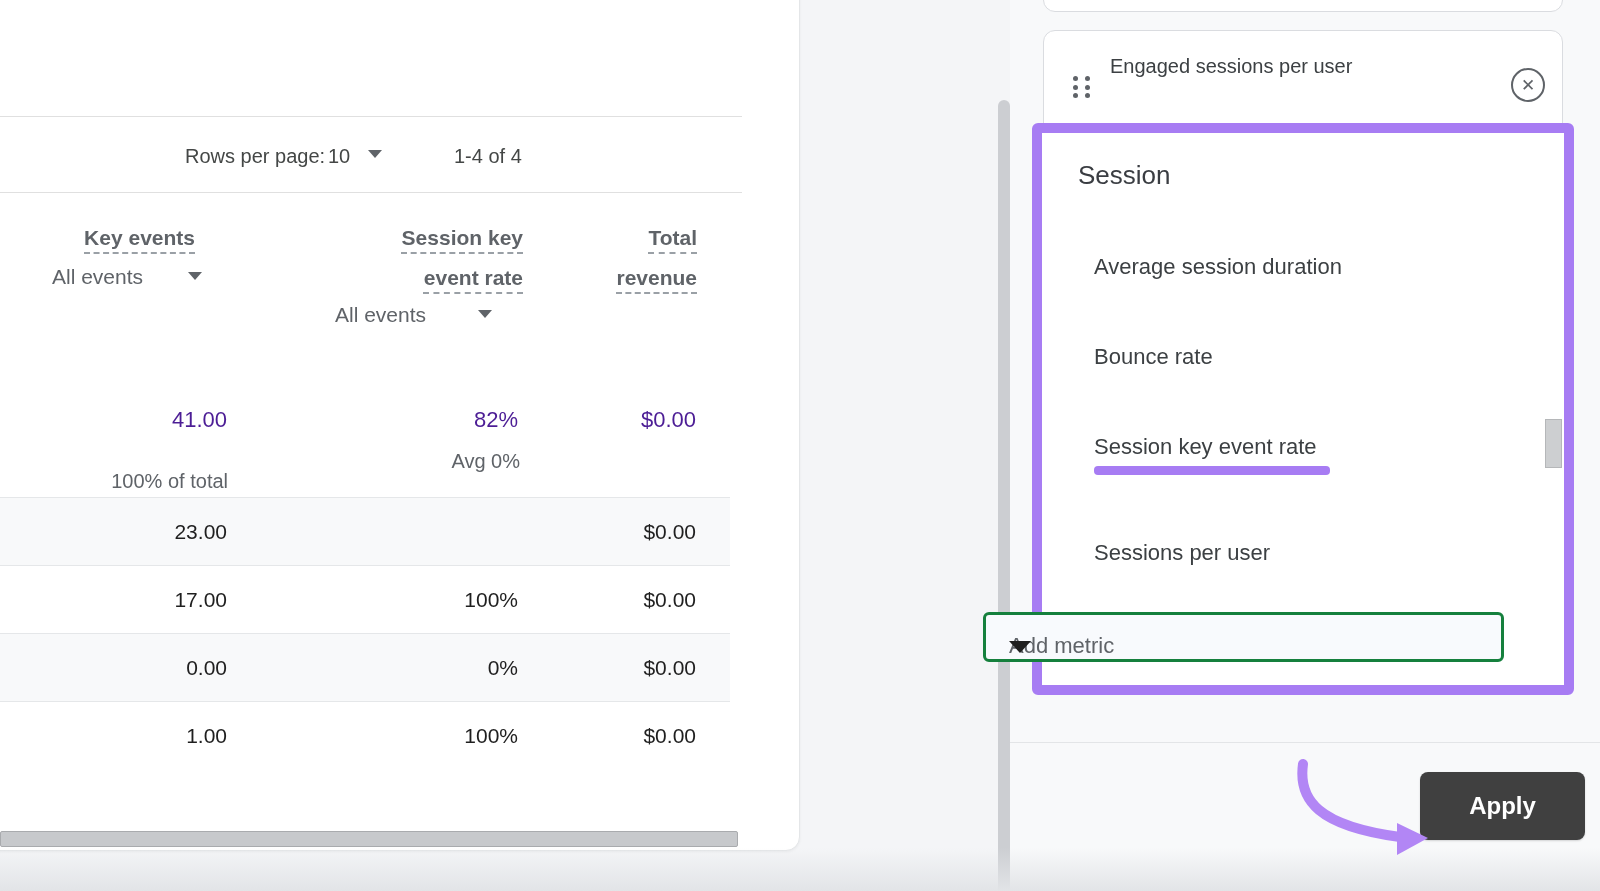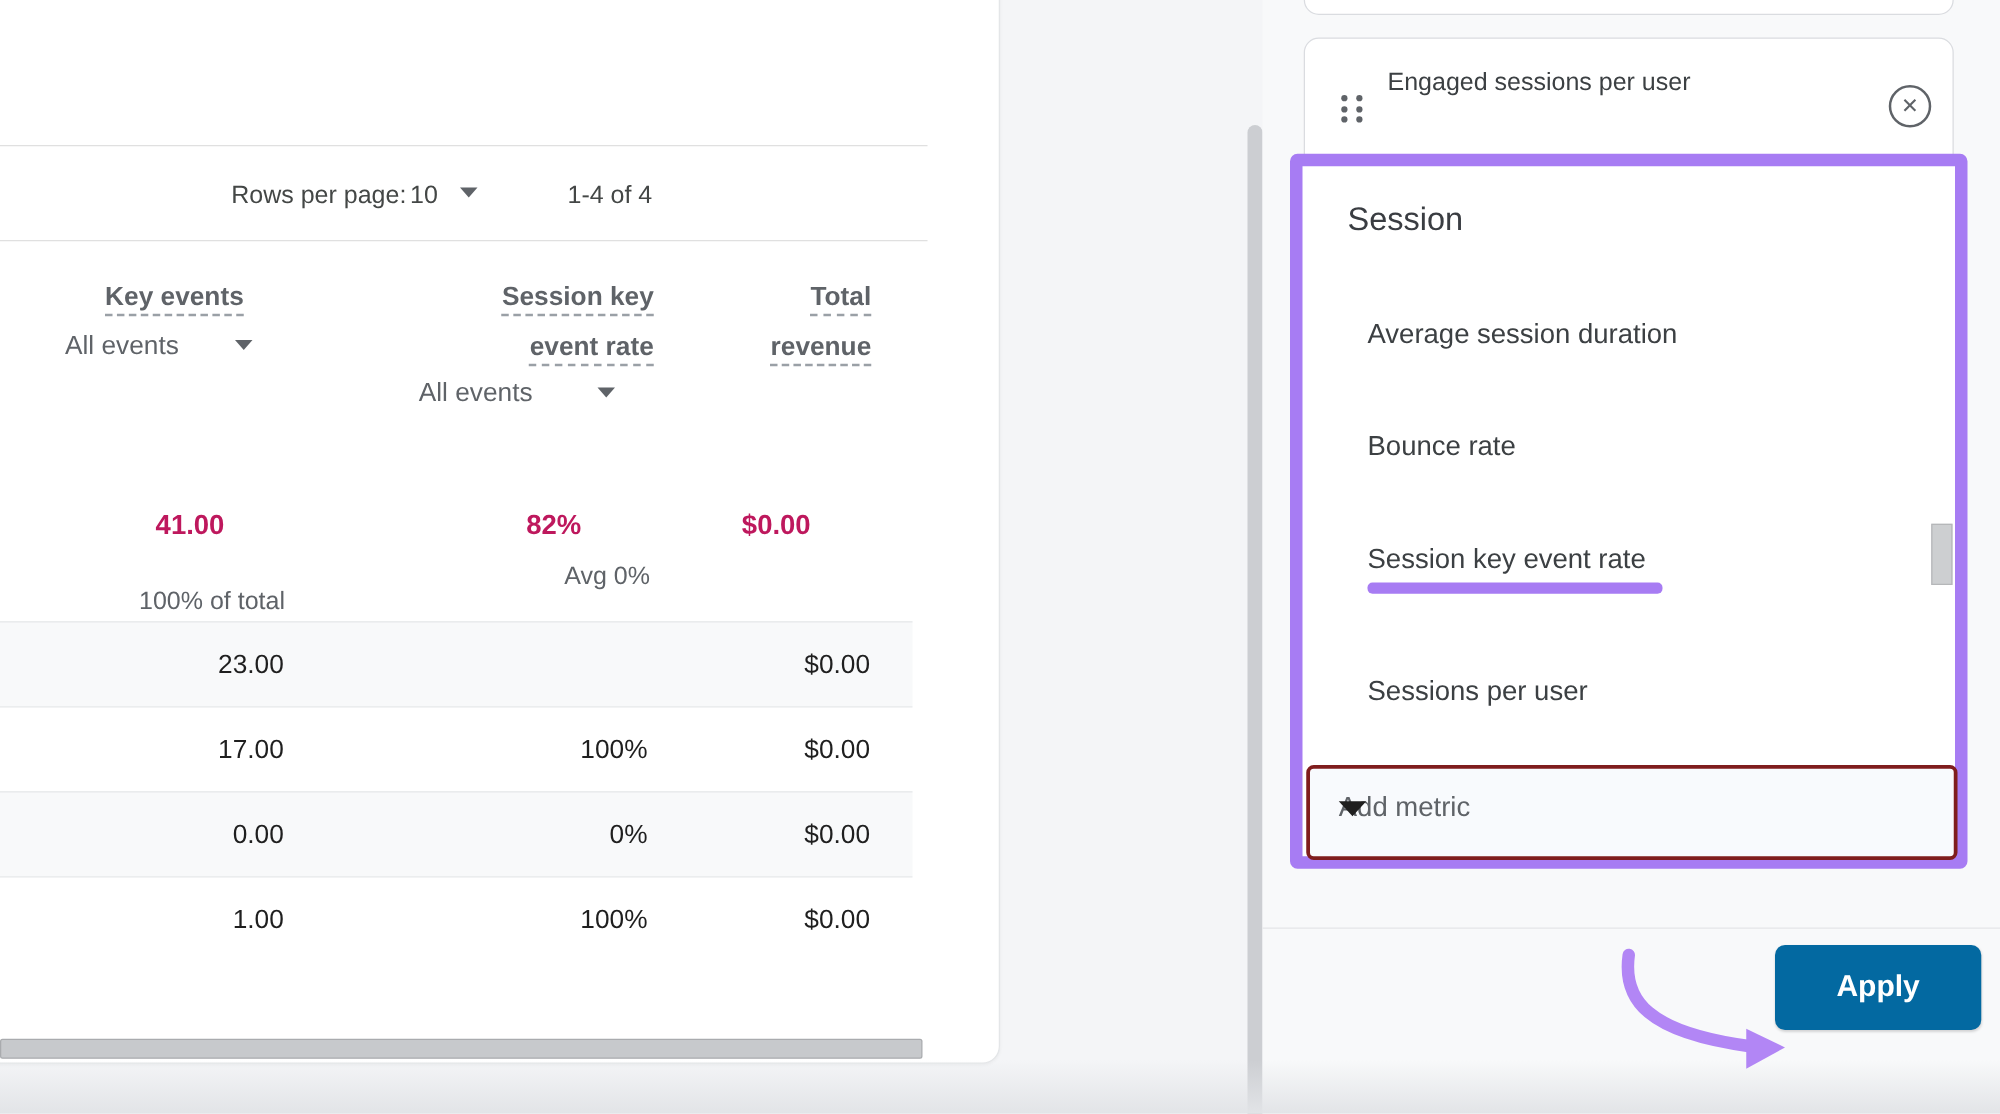--- a/index.html
+++ b/index.html
@@ -30,21 +30,21 @@
   }
   .filter-text { font-size:21px; color:#5f6368; }
 
   .caret {
     position:absolute; width:0; height:0;
     border-left:7px solid transparent; border-right:7px solid transparent;
     border-top:8px solid #5f6368;
   }
 
   .num-cell { text-align:right; font-size:21px; color:#1f1f1f; }
-  .total-val { font-size:22px; font-weight:700; color:#be185d; text-align:center; }
+  .total-val { font-size:22px; font-weight:400; color:#4c1d95; text-align:right; }
   .sub-val { font-size:20px; color:#5f6368; text-align:right; }
 
   .t-row { position:absolute; left:0; width:730px; height:68px; border-top:1px solid #e5e7e9; }
   .t-row.alt { background:#f8f9fa; }
   .t-row .num-cell { position:absolute; top:0; width:150px; line-height:67px; }
 
   .hscroll {
     position:absolute; left:0; top:831px; width:738px; height:16px;
     background:#c7c9cc; border:1px solid #a9abae; border-radius:2px;
   }
@@ -74,32 +74,32 @@
     background:#ffffff; border:10px solid #a77cf3; border-radius:6px; }
 
   .group-label { position:absolute; left:1078px; top:160px; font-size:26px; color:#3a3d42; }
   .opt { position:absolute; left:1094px; font-size:22px; color:#3c4043; }
   .opt-underline { position:absolute; left:1094px; top:466px; width:236px; height:9px;
     background:#a77cf3; border-radius:4px; }
   .dd-scroll { position:absolute; left:1545px; top:419px; width:17px; height:49px;
     background:#cdcfd1; border:1px solid #b5b7b9; }
 
   .add-metric {
-    position:absolute; left:1045px; top:612px; width:521px; height:76px;
-    background:#f8fafd; border:3px solid #7f1d1d; border-radius:6px;
+    position:absolute; left:983px; top:612px; width:521px; height:50px;
+    background:#f8fafd; border:3px solid #15803d; border-radius:6px;
   }
   .add-metric span { position:absolute; left:23px; top:0; line-height:62px; font-size:22px; color:#5f6368; }
   .add-metric .big-caret { position:absolute; right:32px; top:26px; width:0; height:0;
     border-left:11px solid transparent; border-right:11px solid transparent;
     border-top:12px solid #1f1f1f; }
 
   .footer-divider { position:absolute; left:1010px; top:742px; width:590px; height:1px; background:#e3e5e7; }
 
-  .apply-btn { position:absolute; left:1420px; top:756px; width:165px; height:68px;
-    background:#0369a1; border:none; border-radius:8px;
+  .apply-btn { position:absolute; left:1420px; top:772px; width:165px; height:68px;
+    background:#404040; border:none; border-radius:8px;
     color:#ffffff; font-size:24px; font-weight:600; font-family:inherit;
     box-shadow:0 1px 2px rgba(0,0,0,0.15); }
 
   .bottom-fade { position:absolute; left:0; top:848px; width:1600px; height:43px;
     background:linear-gradient(to bottom, rgba(228,230,233,0), #e2e4e7); pointer-events:none; }
 </style>
 </head>
 <body>
 
 <div class="left-card"></div>

